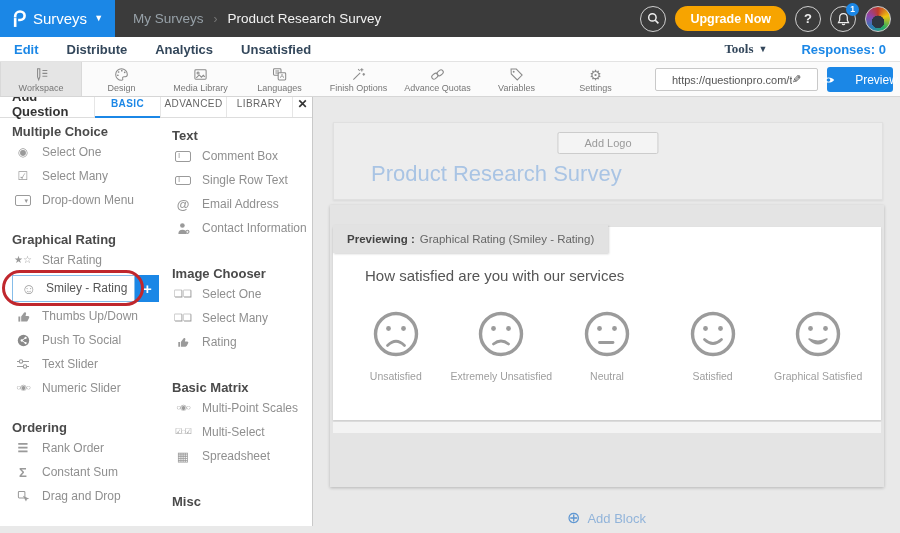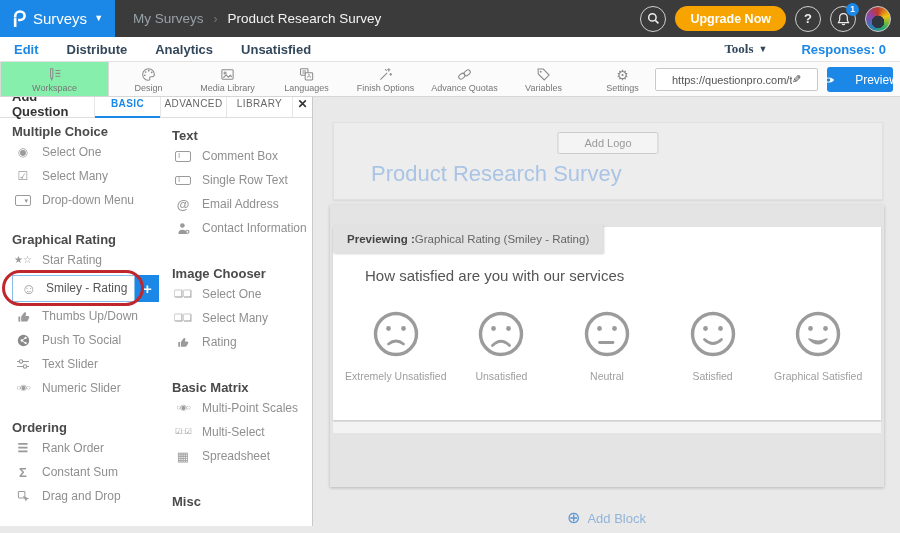--- a/index.html
+++ b/index.html
@@ -28,21 +28,21 @@
   .navrow { position:absolute; top:37px; left:0; width:900px; height:25px; background:#fff; border-bottom:1px solid #e3e3e3; display:flex; align-items:center; font-size:13px; font-weight:bold; color:#33475b; z-index:29; }
   .nav-item { padding:0 14px; cursor:pointer; }
   .nav-item.active { color:#1b87e6; text-underline-offset:3px; }
   .nav-right { margin-left:auto; display:flex; align-items:center; gap:34px; padding-right:14px; }
   .tools-dd { color:#33475b; cursor:pointer; display:flex; gap:5px; align-items:center;font-family:Liberation Serif, serif; }
   .responses { color:#1b87e6; cursor:pointer; }
 
   
   .toolbar { position:absolute; top:62px; left:0; width:900px; height:35px; background:#fbfbfb; border-bottom:1px solid #d6d6d6; display:flex; z-index:28; }
   .tool { width:79px; display:flex; flex-direction:column; align-items:center; justify-content:center; gap:1px; color:#777; cursor:pointer; }
-  .tool.selected { width:109px; background:#86efac; border-left:1px solid #d9d9d9; border-right:1px solid #d9d9d9; }
+  .tool.selected { width:82px; background:#e5e5e5; border-left:1px solid #d9d9d9; border-right:1px solid #d9d9d9; }
   .tool .glyph { height:16px; display:flex; align-items:flex-end; justify-content:center; color:#8a8a8a; font-size:14px; line-height:1; }
   .tool .lbl { font-size:9px; }
   .urlbox { position:absolute; left:655px; top:6px; width:163px; height:23px; background:#fff; border:1px solid #c9c9c9; border-radius:2px; display:flex; align-items:center; padding:0 16px; font-size:11px; color:#555; cursor:text; }
   .urlbox .url-text { white-space:nowrap; overflow:hidden; max-width:138px; }
   .urlbox .pencil { margin-left:auto; font-size:11px; color:#444; transform:scaleX(-1); cursor:pointer; }
   .preview-btn { position:absolute; left:827px; top:5px; width:66px; height:25px; background:#1b87e6; border-radius:3px; color:#fff; font-size:12px; display:flex; align-items:center; justify-content:center; gap:20px; cursor:pointer; }
 
   
   .sidebar { position:absolute; top:90px; left:0; width:313px; height:436px; background:#fff; border-right:1px solid #c9c9c9; z-index:10; }
   .panel-tabs { height:28px; border-bottom:1px solid #ddd; display:flex; align-items:stretch; }
@@ -72,21 +72,21 @@
   .hl-ring { position:absolute; left:-10px; top:-2px; width:142px; height:36px; border:3px solid #c0272d; border-radius:18px; pointer-events:none; }
 
   
   .main { position:absolute; left:313px; top:97px; width:587px; height:436px; background:#e9e9e9; }
   .survey-head { position:absolute; left:20px; right:17px; top:25px; height:78px; background:#ededed; border:1px solid #e0e0e0; box-shadow:0 1px 2px rgba(0,0,0,.08); }
   .add-logo { position:absolute; top:9px; left:50%; transform:translateX(-50%); padding:4px 26px; background:#f4f4f4; border:1px solid #ccc; border-radius:2px; font-size:11px; color:#9a9a9a; cursor:pointer; }
   .survey-title { position:absolute; left:37px; bottom:12px; font-size:22px; color:#a9c4e4; }
 
   .block { position:absolute; left:17px; right:16px; top:108px; height:282px; background:#e4e4e4; box-shadow:0 1px 3px rgba(0,0,0,.22); }
   .qcard { position:absolute; left:3px; right:3px; top:22px; height:193px; background:#fff; box-shadow:0 1px 2px rgba(0,0,0,.12); }
-  .preview-tab { position:absolute; left:3px; top:20px; height:28px; background:#e2e2e2; display:flex; align-items:center; padding:0 14px; font-size:11.5px; box-shadow:1px 1px 2px rgba(0,0,0,.18); z-index:3; }
+  .preview-tab { position:absolute; left:3px; top:20px; height:28px; background:#e2e2e2; display:flex; align-items:center; padding:0 14px; gap:5px; font-size:11.5px; box-shadow:1px 1px 2px rgba(0,0,0,.18); z-index:3; }
   .pt-prefix { font-weight:bold; color:#444; }
   .pt-value { color:#666; }
   .question { position:absolute; left:32px; top:40px; font-size:15px; color:#555; }
   .smilies { position:absolute; left:10px; right:10px; top:84px; display:flex; justify-content:space-around; }
   .smiley-col { display:flex; flex-direction:column; align-items:center; width:110px; cursor:pointer; }
   .face-label { margin-top:13px; font-size:10.5px; color:#9e9e9e; }
   .strip { position:absolute; left:3px; right:3px; top:217px; height:11px; background:#f3f3f3; }
   .add-block { position:absolute; left:0; right:0; top:413px; display:flex; align-items:center; justify-content:center; gap:7px; color:#92b4da; font-size:13px; cursor:pointer; }
   .add-block .plus-glyph { color:#5f97d2; font-size:16px; line-height:1; }
 
@@ -416,33 +416,33 @@
   <div class="block">
     <div class="qcard">
       <div class="question">How satisfied are you with our services</div>
       <div class="smilies">
 
         <div class="smiley-col">
           <svg width="46" height="46" viewBox="-23 -23 46 46">
             <circle r="20.5" fill="none" stroke="#9b9b9b" stroke-width="3.4"></circle>
             <circle cx="-7.5" cy="-5.5" r="2.4" fill="#9b9b9b"></circle>
               <circle cx="7.5" cy="-5.5" r="2.4" fill="#9b9b9b"></circle>
-            <path d="M-7.5 10 Q0 4 7.5 10" fill="none" stroke="#9b9b9b" stroke-width="2.8" stroke-linecap="round"></path>
-          </svg>
-          <div class="face-label">Extremely Unsatisfied</div>
+            <path d="M-8.5 11.5 Q0 3 8.5 11.5" fill="none" stroke="#9b9b9b" stroke-width="2.8" stroke-linecap="round"></path>
+          </svg>
+          <div class="face-label">Unsatisfied</div>
         </div>
 
         <div class="smiley-col">
           <svg width="46" height="46" viewBox="-23 -23 46 46">
             <circle r="20.5" fill="none" stroke="#9b9b9b" stroke-width="3.4"></circle>
             <circle cx="-7.5" cy="-5.5" r="2.4" fill="#9b9b9b"></circle>
               <circle cx="7.5" cy="-5.5" r="2.4" fill="#9b9b9b"></circle>
-            <path d="M-8.5 11.5 Q0 3 8.5 11.5" fill="none" stroke="#9b9b9b" stroke-width="2.8" stroke-linecap="round"></path>
-          </svg>
-          <div class="face-label">Unsatisfied</div>
+            <path d="M-7.5 10 Q0 4 7.5 10" fill="none" stroke="#9b9b9b" stroke-width="2.8" stroke-linecap="round"></path>
+          </svg>
+          <div class="face-label">Extremely Unsatisfied</div>
         </div>
 
         <div class="smiley-col">
           <svg width="46" height="46" viewBox="-23 -23 46 46">
             <circle r="20.5" fill="none" stroke="#9b9b9b" stroke-width="3.4"></circle>
             <circle cx="-7.5" cy="-5.5" r="2.4" fill="#9b9b9b"></circle>
               <circle cx="7.5" cy="-5.5" r="2.4" fill="#9b9b9b"></circle>
             <path d="M-7.5 8.5 H6" fill="none" stroke="#9b9b9b" stroke-width="2.8" stroke-linecap="round"></path>
           </svg>
           <div class="face-label">Neutral</div>

